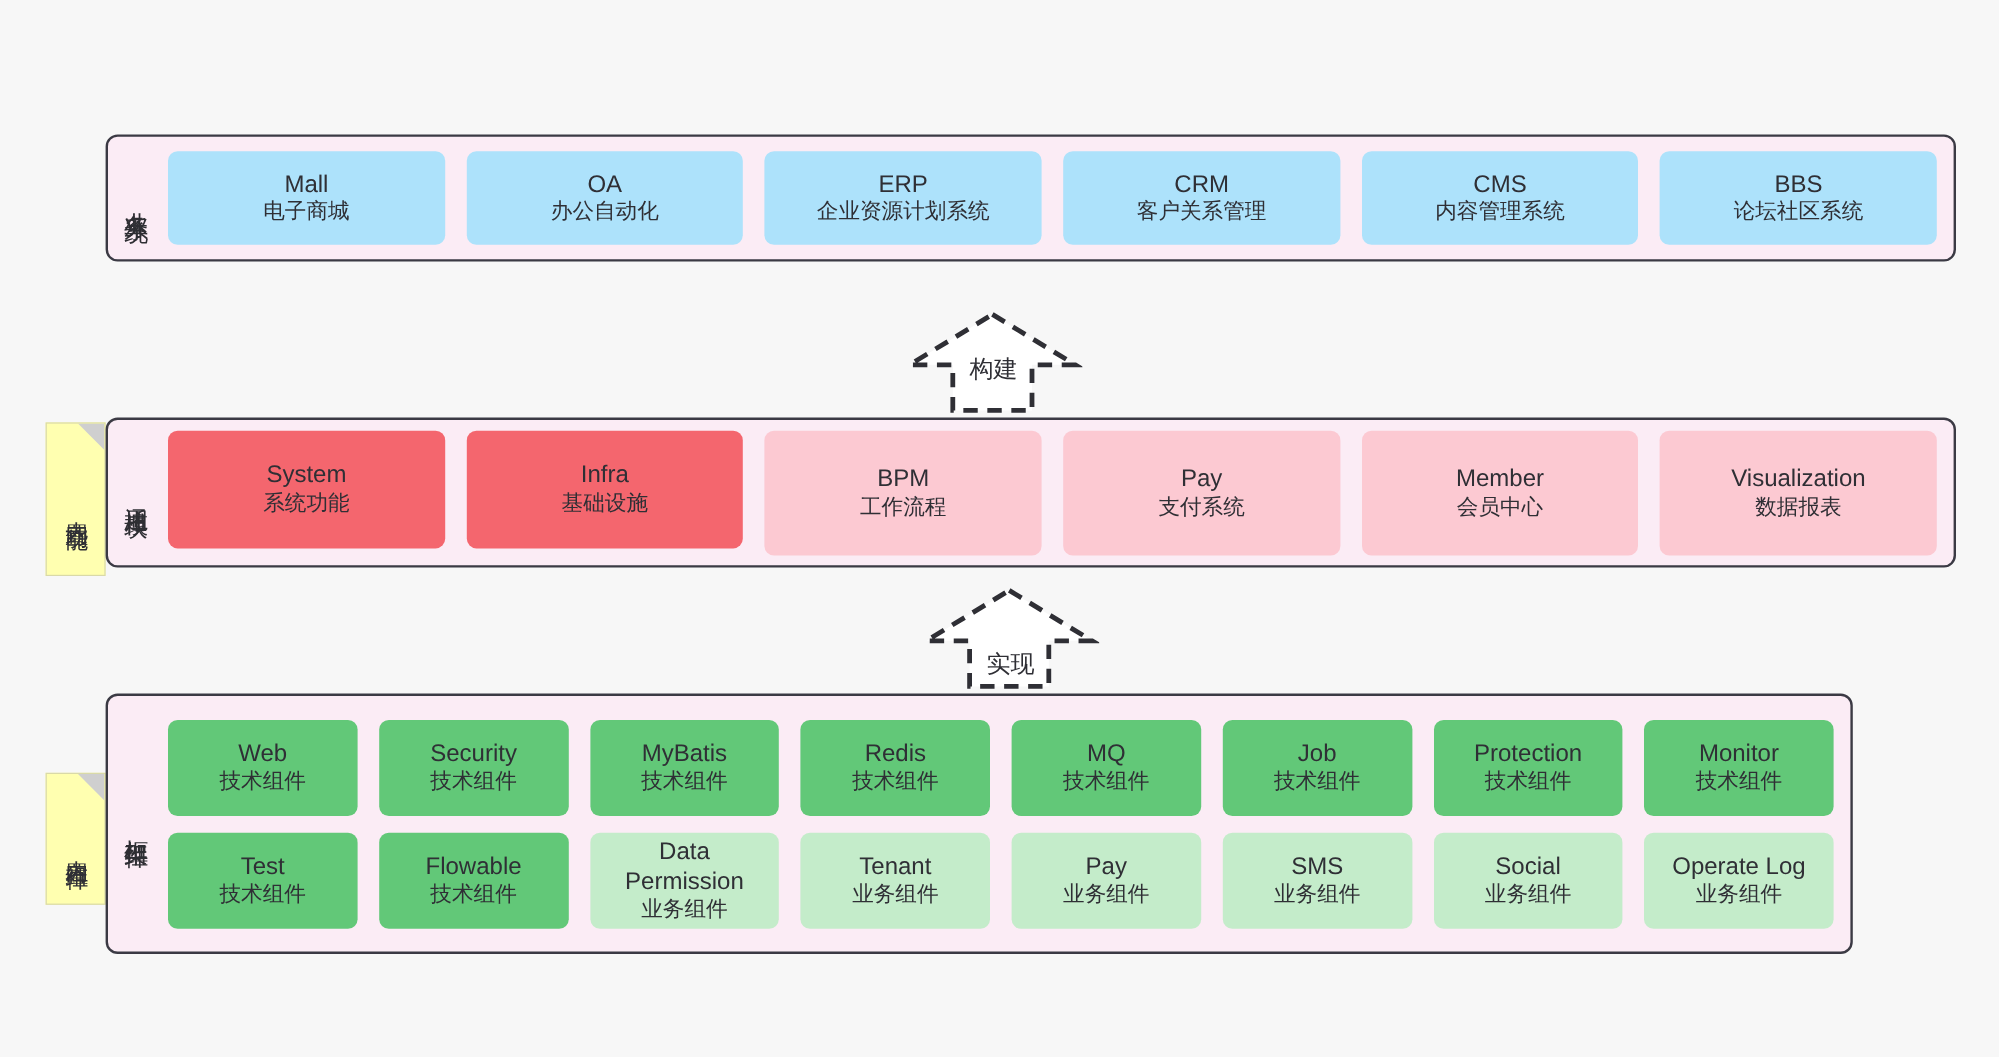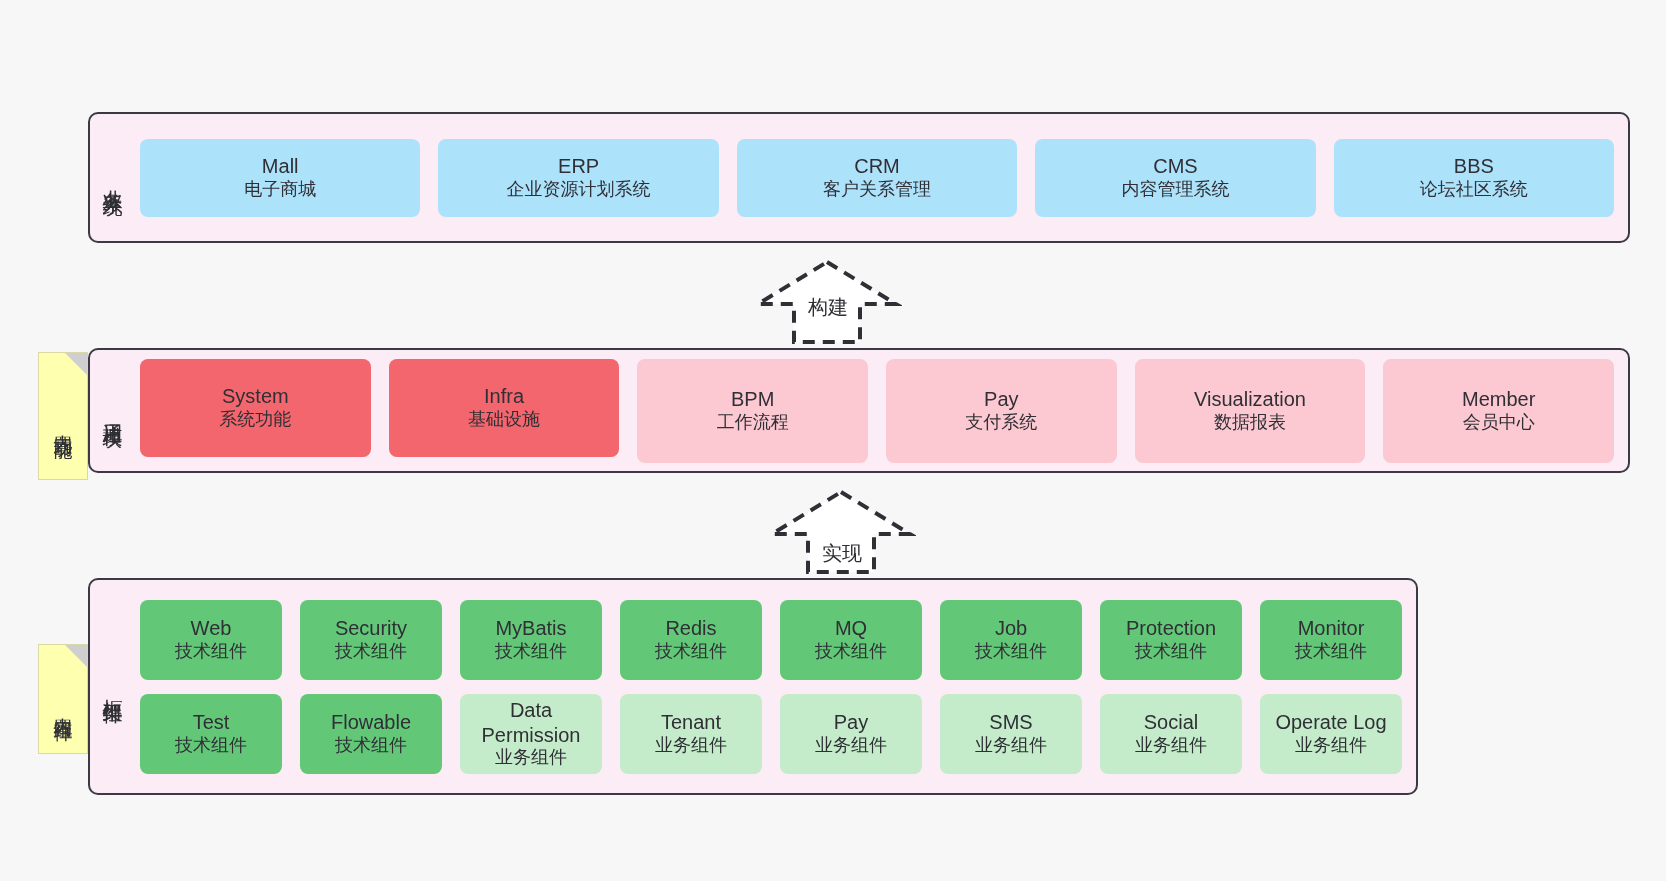--- a/index.html
+++ b/index.html
@@ -114,28 +114,32 @@
     white-space:nowrap;
     left:50%;
     transform:translateX(-50%);
   }
 </style>
 </head>
 <body>
 
 <div class="canvas">
 
-  <div class="layer" id="layer-business" style="left:88px;top:112px;width:1542px;height:131px;">
+  <div class="layer" id="layer-business" style="left:88px;top:112px;width:1542px;height:106px;">
     <div class="layer-title">业务系统</div>
     <div class="layer-body">
       <div class="row">
 
         <div class="card blue">
           <span class="t1">Mall</span>
           <span class="t2">电子商城</span>
+        </div>
+        <div class="card blue">
+          <span class="t1">OA</span>
+          <span class="t2">办公自动化</span>
         </div>
         <div class="card blue">
           <span class="t1">ERP</span>
           <span class="t2">企业资源计划系统</span>
         </div>
         <div class="card blue">
           <span class="t1">CRM</span>
           <span class="t2">客户关系管理</span>
         </div>
         <div class="card blue">
@@ -178,45 +182,45 @@
         </div>
         <div class="card pink">
           <span class="t1">BPM</span>
           <span class="t2">工作流程</span>
         </div>
         <div class="card pink">
           <span class="t1">Pay</span>
           <span class="t2">支付系统</span>
         </div>
         <div class="card pink">
+          <span class="t1">Member</span>
+          <span class="t2">会员中心</span>
+        </div>
+        <div class="card pink">
           <span class="t1">Visualization</span>
           <span class="t2">数据报表</span>
-        </div>
-        <div class="card pink">
-          <span class="t1">Member</span>
-          <span class="t2">会员中心</span>
         </div>
 
       </div>
     </div>
   </div>
 
   <div class="arrow" style="left:766px;top:488px;width:150px;height:88px;">
     <svg width="150" height="88" viewBox="0 0 150 88">
       <path d="M 75 4 L 144 46 L 108 46 L 108 84 L 42 84 L 42 46 L 6 46 Z" fill="#ffffff" stroke="#2f2f35" stroke-width="4" stroke-dasharray="12,8" stroke-linejoin="miter"></path>
     </svg>
     <span class="lbl" style="top:52px;left:76px;">实现</span>
   </div>
 
   <div class="sticky" style="left:38px;top:644px;width:50px;height:110px;">
     <div class="fold"></div>
     <span>内置组件</span>
   </div>
 
-  <div class="layer" id="layer-framework" style="left:88px;top:578px;width:1330px;height:217px;">
+  <div class="layer" id="layer-framework" style="left:88px;top:578px;width:1456px;height:217px;">
     <div class="layer-title">框架组件</div>
     <div class="layer-body">
       <div class="rows">
 
         <div class="row">
           <div class="card green">
             <span class="t1">Web</span>
             <span class="t2">技术组件</span>
           </div>
           <div class="card green">

